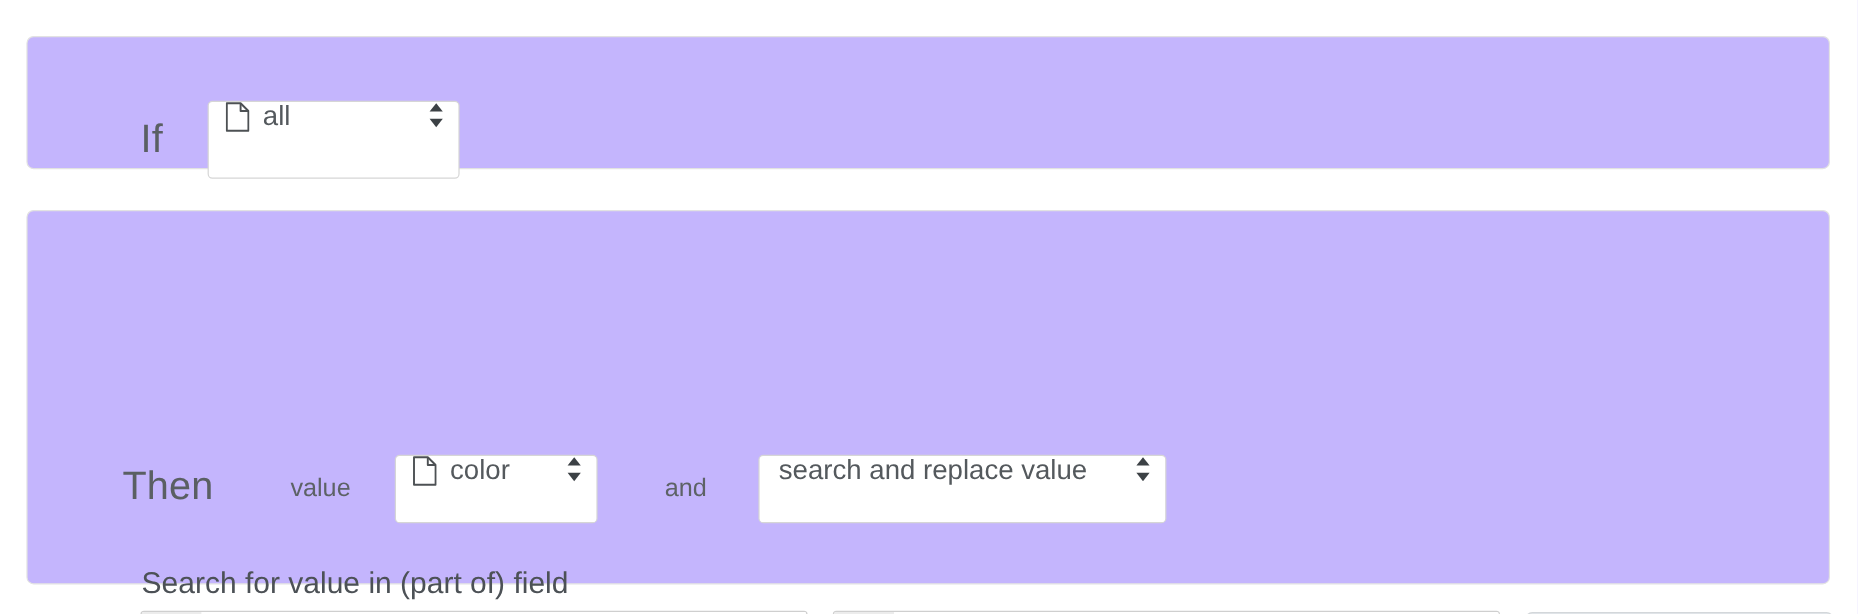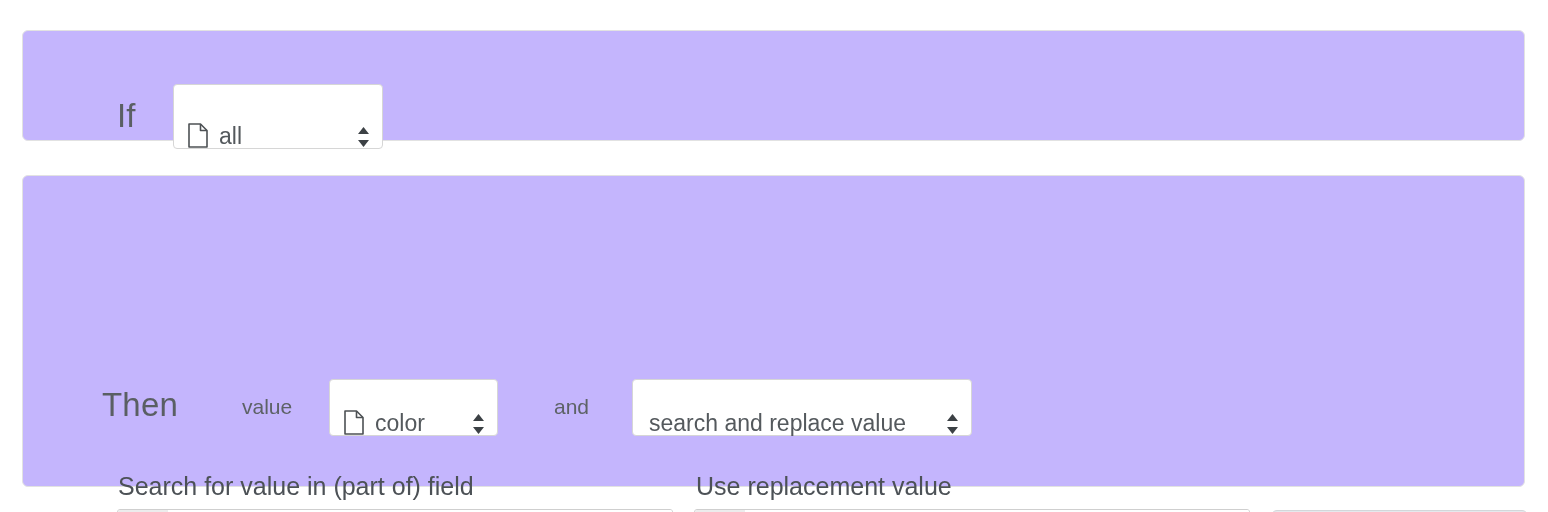--- a/index.html
+++ b/index.html
@@ -80,22 +80,22 @@
   }
 
   
   .select {
     position: absolute;
     box-sizing: border-box;
     background: #ffffff;
     border: 1px solid #d6d6d6;
     border-radius: 4px;
     display: flex;
-    align-items: flex-end;
-    padding: 12px 12px 0 14px;
+    align-items: flex-start;
+    padding: 0 12px 0 14px;
     cursor: pointer;
     user-select: none;
   }
   .select .sel-label {
     font-size: 23px;
     color: #54595d;
     white-space: nowrap;
     line-height: 1;
   }
   .select .spacer { flex: 1 1 auto; min-width: 18px; }
@@ -241,21 +241,20 @@
       <span class="sel-label">search and replace value</span>
       <span class="spacer"></span>
       <svg class="spin-icon" viewBox="0 0 13 22">
         <path d="M6.5 1 L12 8 L1 8 Z" fill="#3c4145"></path>
         <path d="M6.5 21 L12 14 L1 14 Z" fill="#3c4145"></path>
       </svg>
     </div>
 
     <div class="col-title title-search">Search for value in (part of) field</div>
 
-    <div class="col-title title-replace">Use replacement value</div>
 
 
     <div class="editor editor-search">
       <div class="gutter">
         
         
       </div>
       <div class="code-area">
         
         

